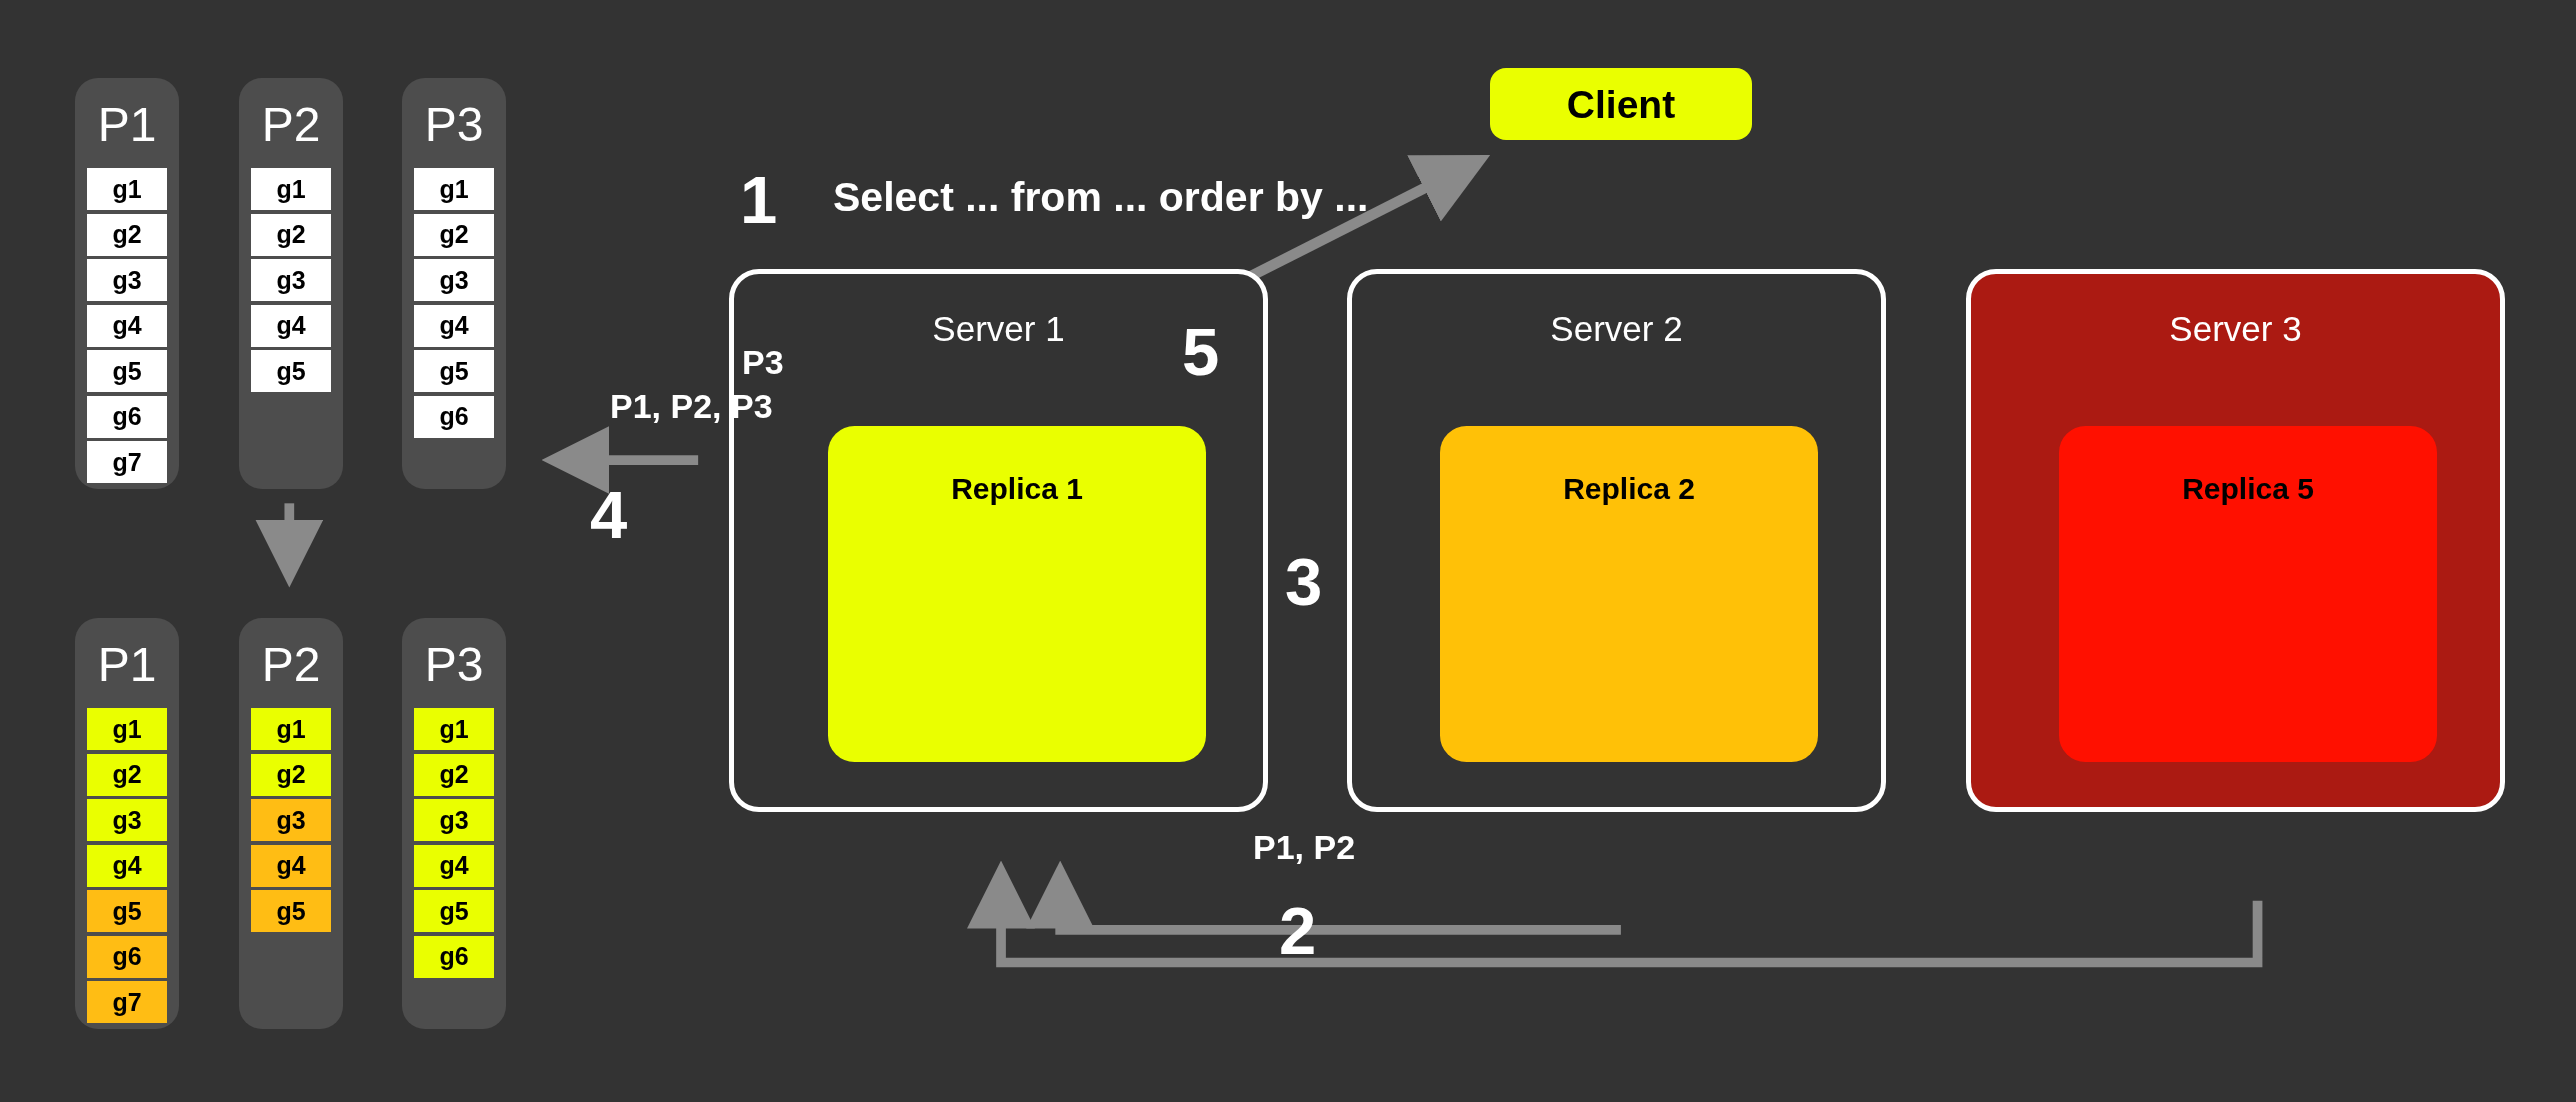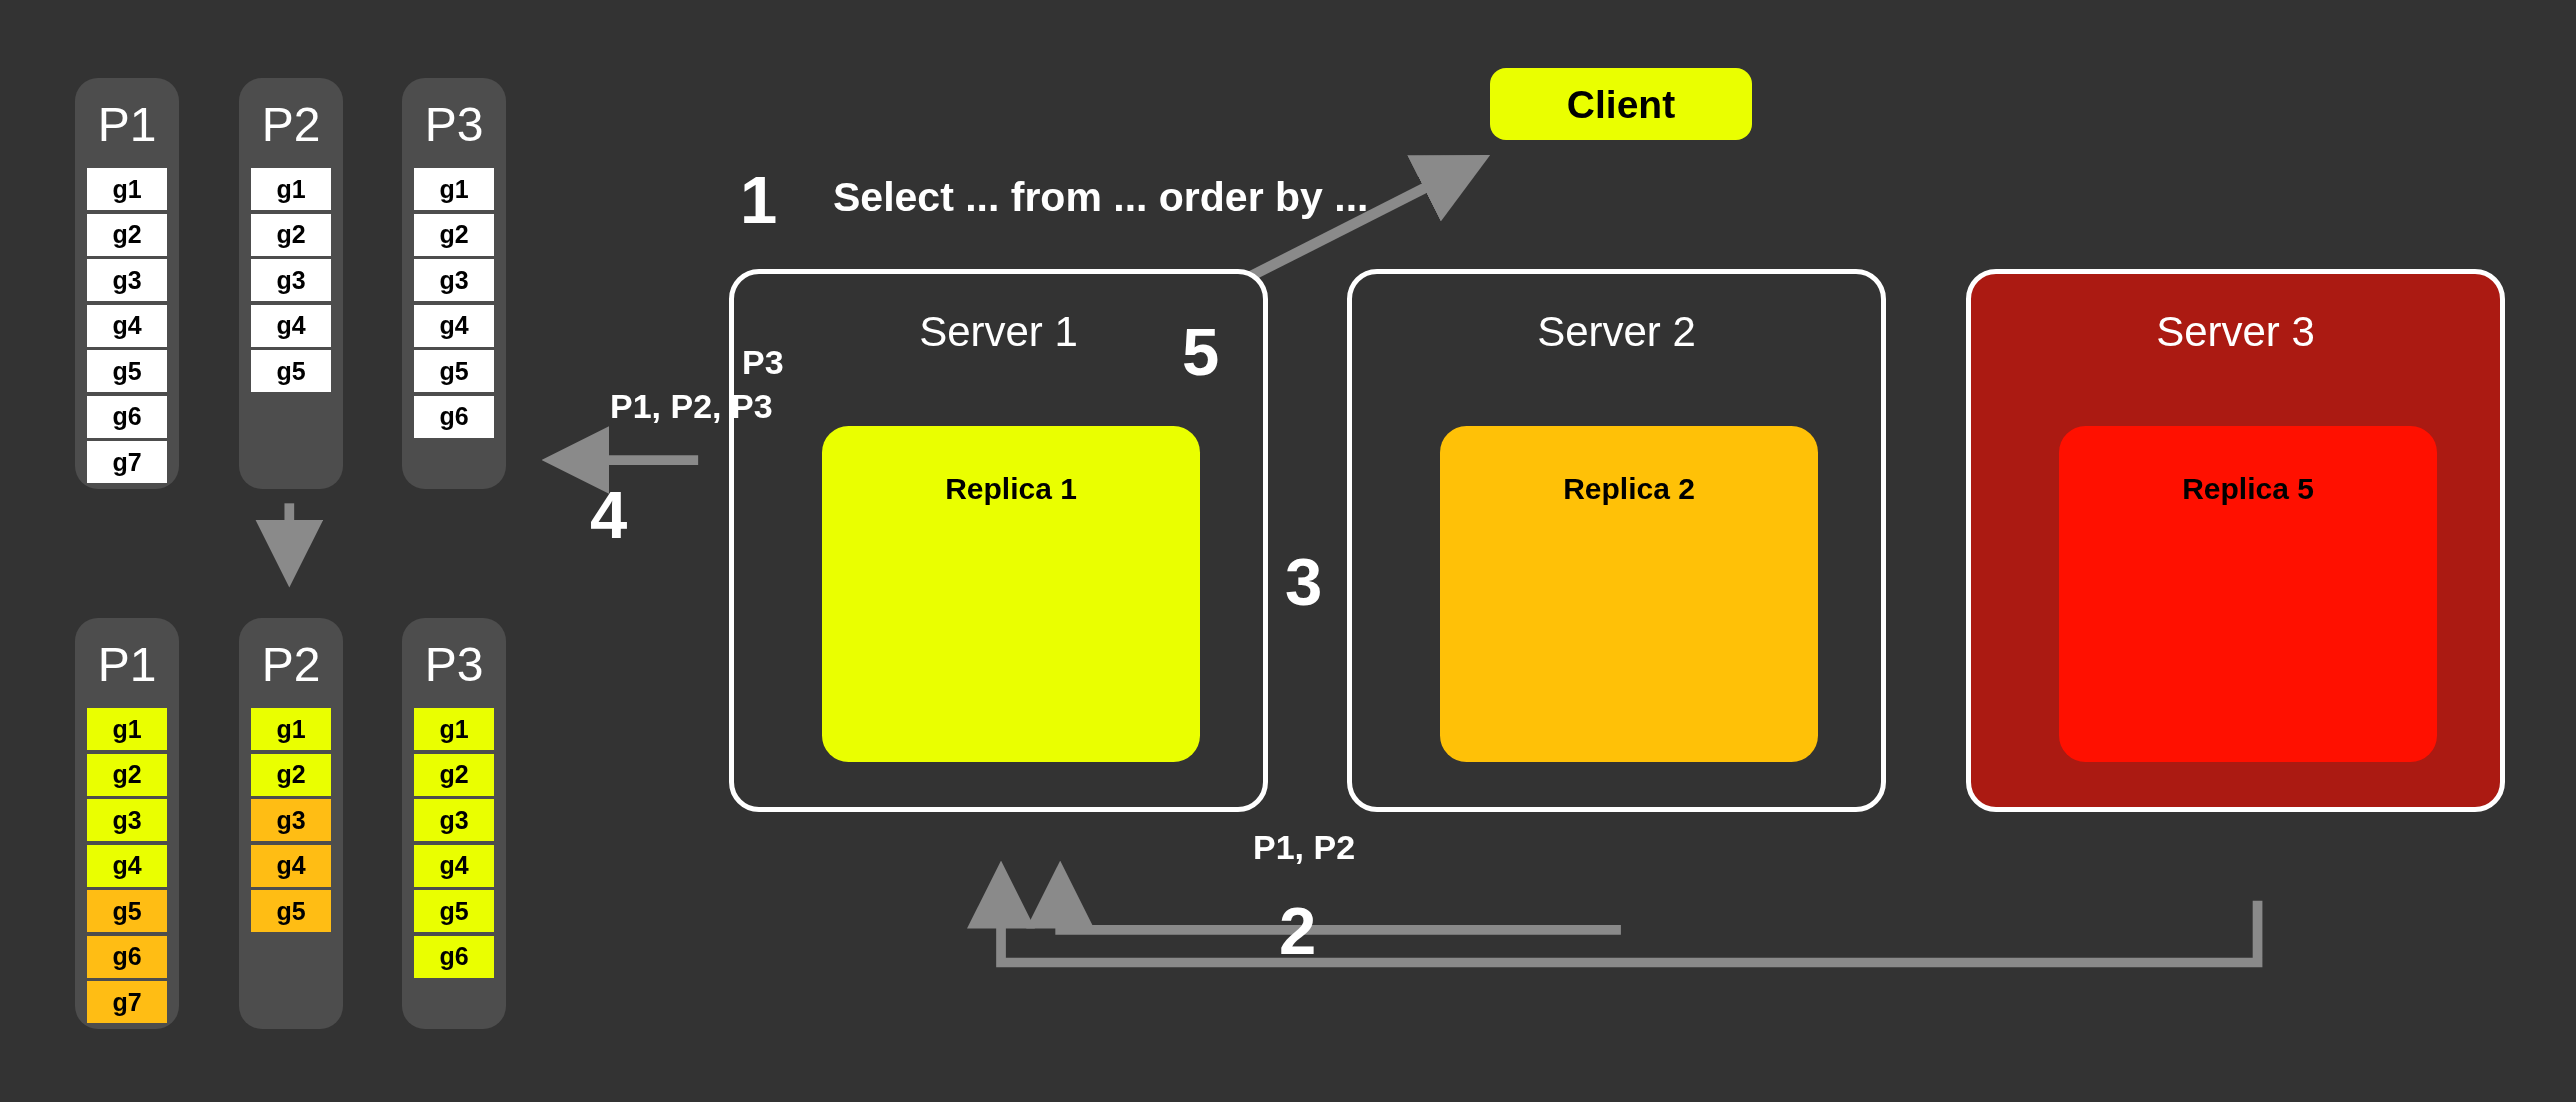--- a/index.html
+++ b/index.html
@@ -77,37 +77,37 @@
     background: #333333;
   }
   .server.failed { background: #ab1a12; }
   .server-title {
     position: absolute;
     top: 37px;
     left: 0;
     width: 100%;
     text-align: center;
     color: #ffffff;
-    font-size: 42px;
+    font-size: 35px;
     font-weight: 400;
     line-height: 1;
   }
   .replica {
     position: absolute;
     border-radius: 26.5px;
     display: flex;
     align-items: flex-start;
     justify-content: center;
     color: #000000;
     font-size: 30px;
     font-weight: bold;
     padding-top: 46px;
     box-sizing: border-box;
   }
-  .replica.r1 { background: #eaff00; }
+  .replica.r1 { background: #eaff00; margin-left: 6px; }
   .replica.r2 { background: #ffc107; }
   .replica.r3 { background: #ff1000; }
 
   
   .client-box {
     position: absolute;
     background: #eaff00;
     border-radius: 16px;
     display: flex;
     align-items: center;

